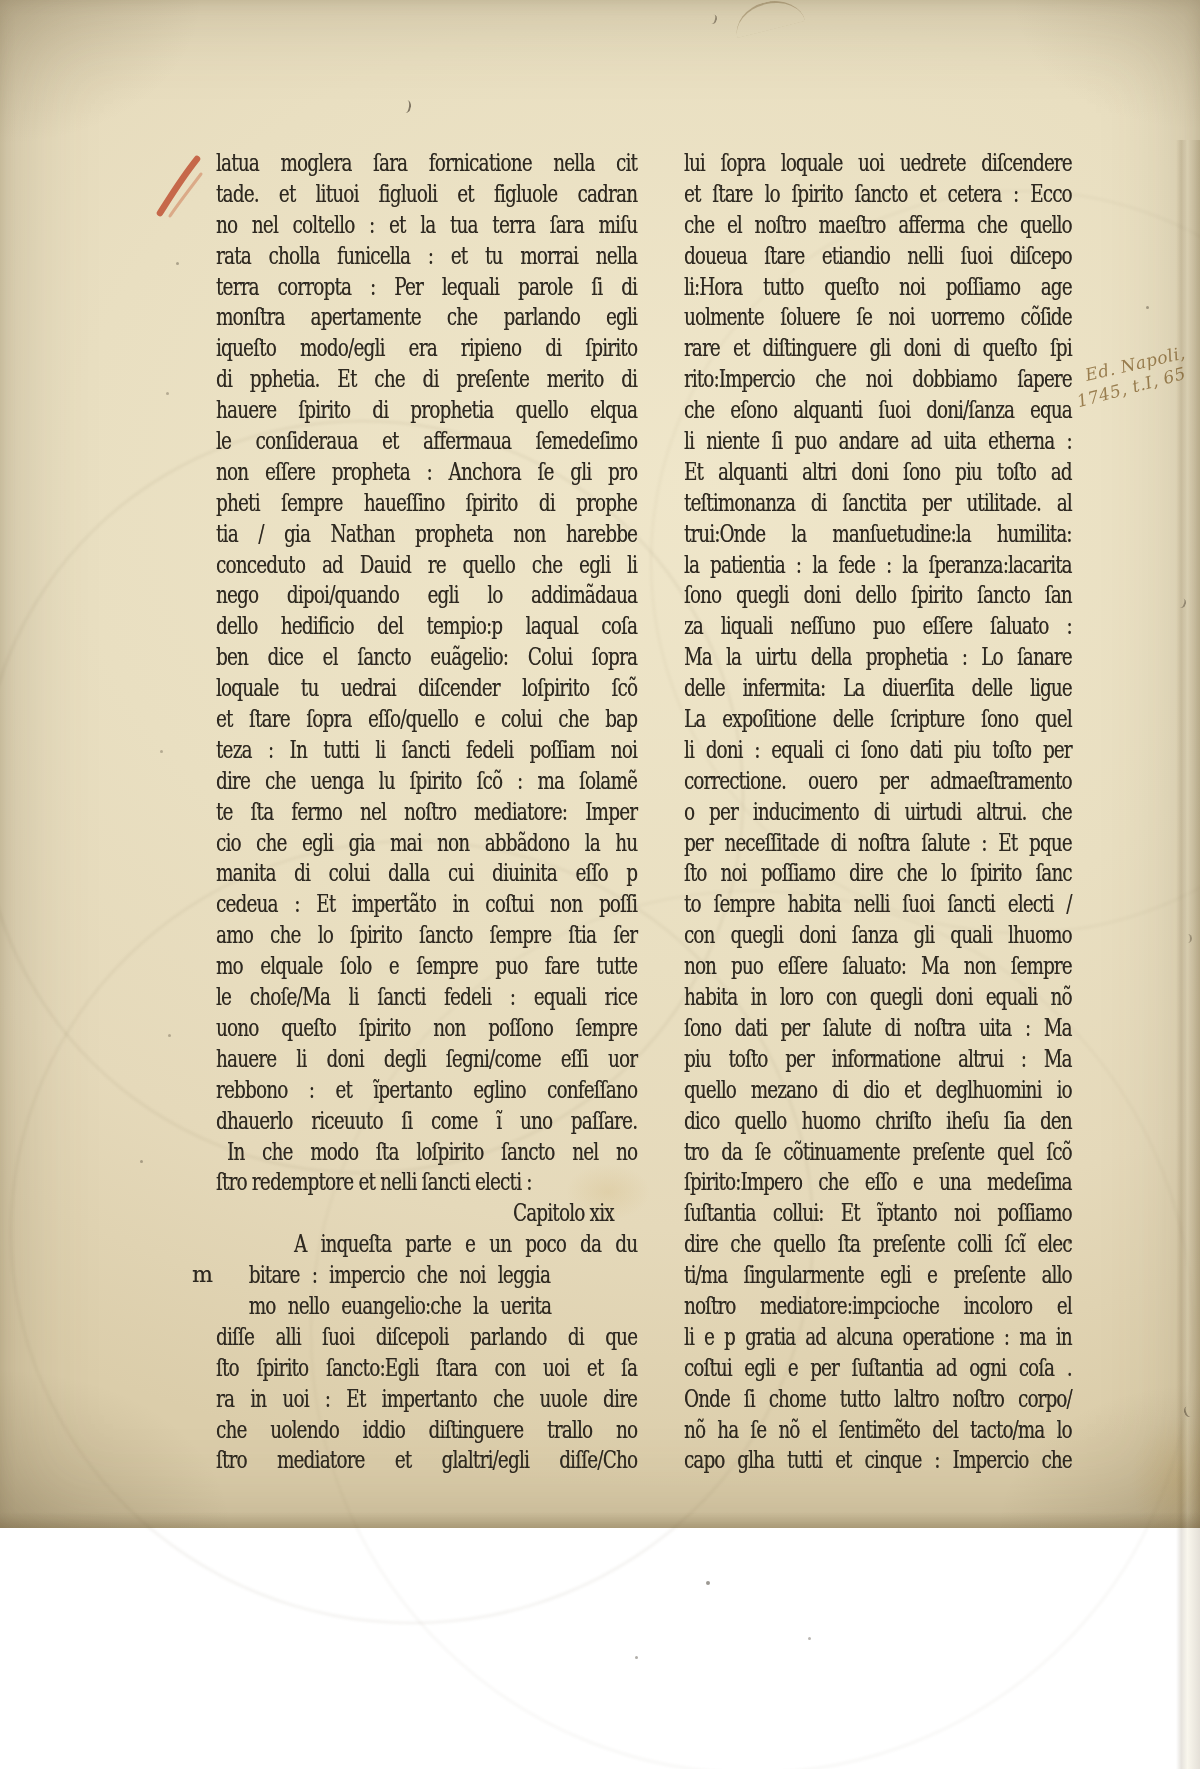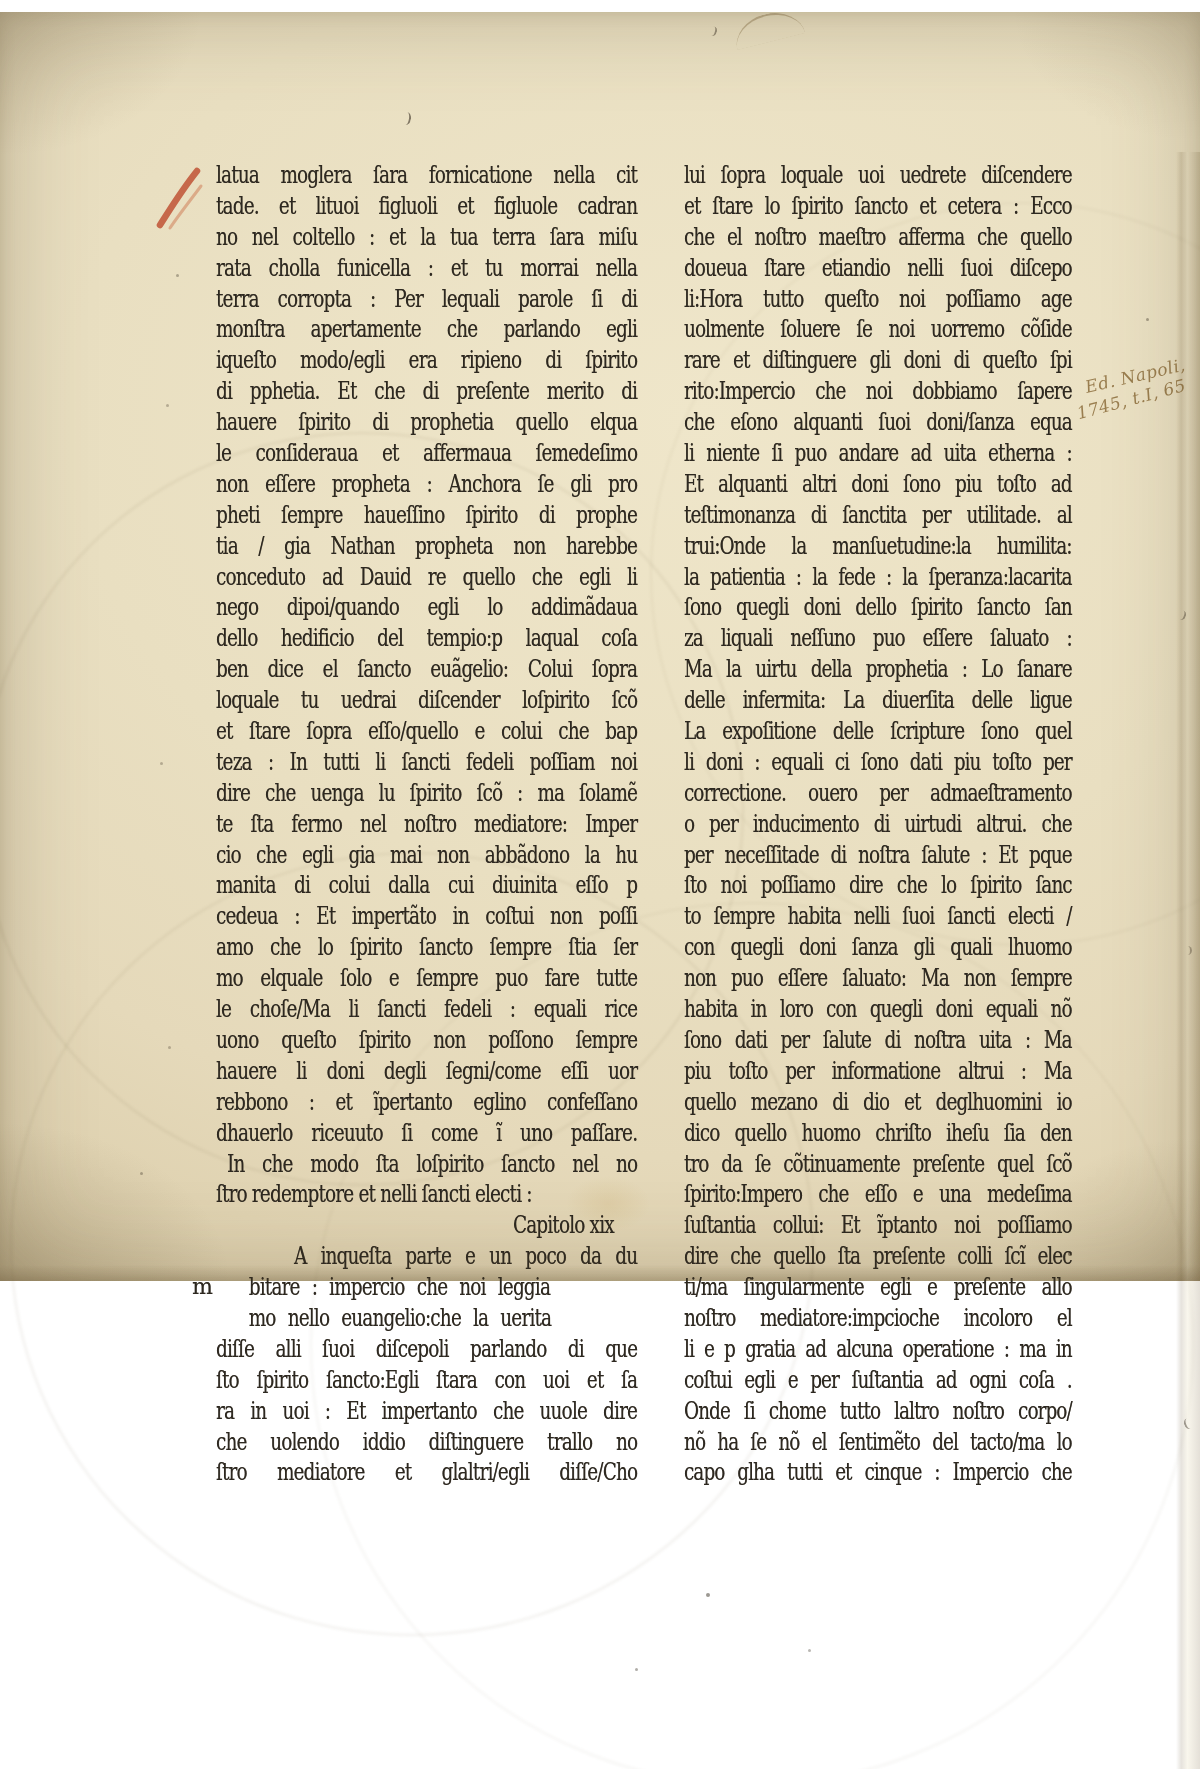--- a/index.html
+++ b/index.html
@@ -1,29 +1,28 @@
 <!DOCTYPE html>
 <html style="--paper: #e9dfc1; --ink: #2d2820; --rubric_red: #bd4a2c; --note_ink: #8f7140;"><head>
 <meta charset="utf-8">
 <style>
   html,body{margin:0;padding:0;}
   body{width:1200px;height:1769px;overflow:hidden;font-family:"DejaVu Serif", serif;}
   #page{
-    position:relative;width:1200px;height:1269px;
+    position:relative;width:1200px;height:1528px;
     background:
       radial-gradient(140px 90px at 560px 1640px, rgba(187,146,62,.18), transparent 70%),
       radial-gradient(90px 120px at 1165px 1690px, rgba(187,146,62,.25), transparent 70%),
       radial-gradient(70px 90px at 1180px 1480px, rgba(187,146,62,.18), transparent 70%),
       radial-gradient(60px 40px at 608px 1192px, rgba(187,146,62,.14), transparent 70%),
       radial-gradient(320px 220px at 0% 100%, rgba(96,80,48,.26), transparent 72%),
       radial-gradient(280px 200px at 100% 100%, rgba(96,80,48,.22), transparent 72%),
       radial-gradient(260px 180px at 100% 0%, rgba(96,80,48,.14), transparent 72%),
       radial-gradient(280px 200px at 0% 0%, rgba(96,80,48,.20), transparent 72%),
       radial-gradient(1300px 1000px at 58% 32%, #efe6ca 0%, #e9dfc1 48%, #e5d9ba 74%, #dbcdaa 100%);
-    margin-top: 12px;
   }
   
   .wmk{position:absolute;border-radius:50%;border:2px solid rgba(112,97,66,.5);opacity:.22;filter:blur(1.6px);}
   #wmk1{left:-20px;top:420px;width:760px;height:750px;}
   #wmk2{left:10px;top:840px;width:800px;height:780px;opacity:.20;}
   #wmk3{left:650px;top:190px;width:740px;height:740px;opacity:.13;}
   #wmk4{left:310px;top:890px;width:880px;height:880px;opacity:.13;}
 
   
   .col{

